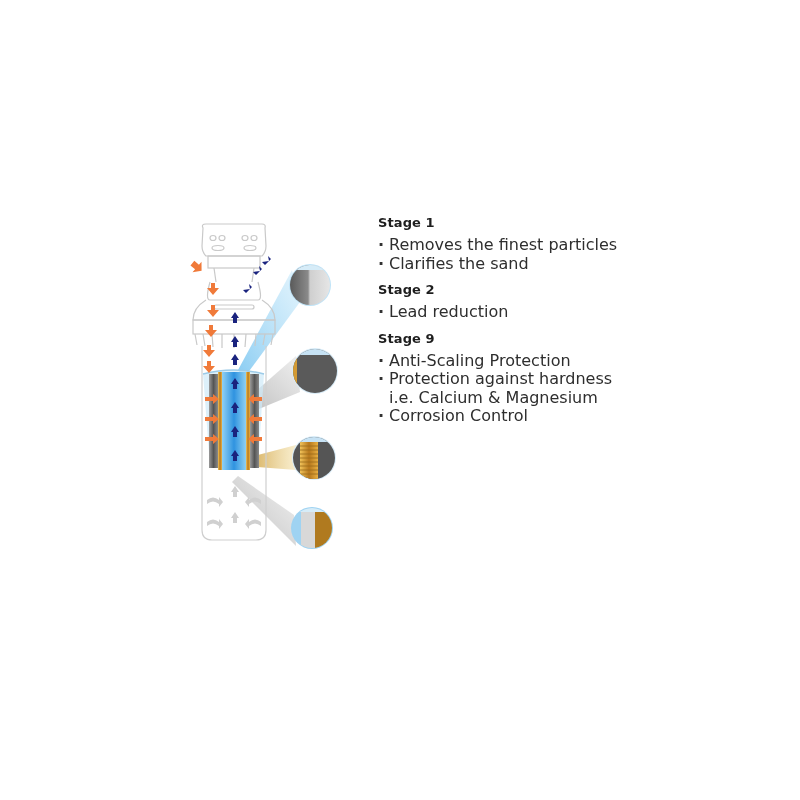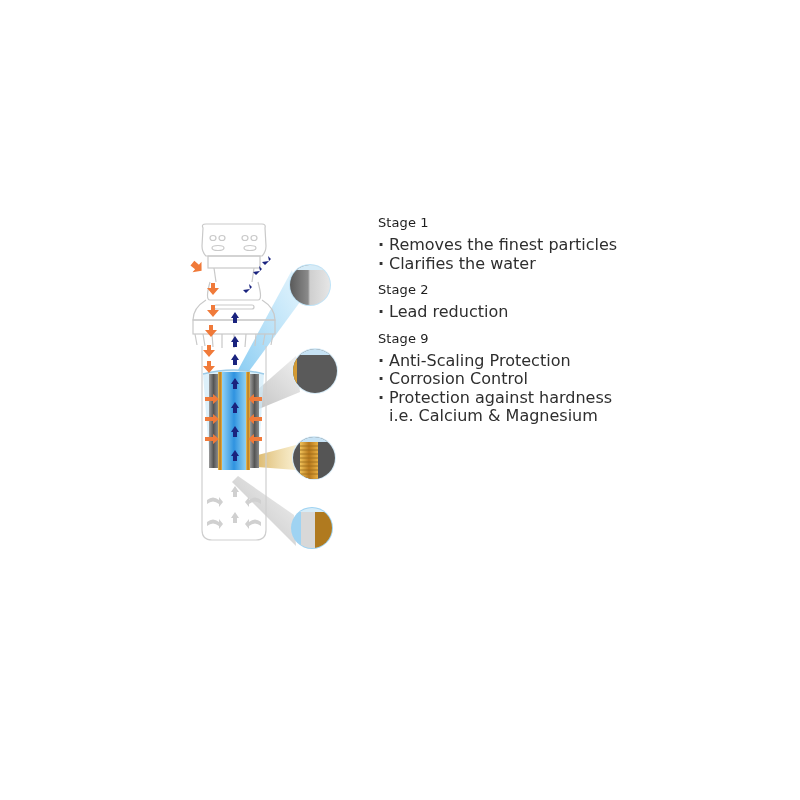--- a/index.html
+++ b/index.html
@@ -1,19 +1,19 @@
 <!DOCTYPE html>
 <html><head>
 <meta charset="utf-8">
 <style>
   html, body { margin: 0; padding: 0; background: #ffffff; }
   body { width: 800px; height: 800px; position: relative; overflow: hidden; font-family: "DejaVu Sans", sans-serif; }
   #diagram { position: absolute; left: 0; top: 0; width: 800px; height: 800px; }
   .stages { position: absolute; left: 378px; top: 214px; width: 300px; color: #2a2a2a; }
-  .stage-title { font-family: "DejaVu Sans", sans-serif; font-weight: normal; font-size: 13px; color: #1e1e1e; margin: 0 0 5px 0; line-height: 17px; letter-spacing: 0.1px; }
+  .stage-title { font-family: "DejaVu Sans", sans-serif; font-weight: bold; font-size: 13px; color: #1e1e1e; margin: 0 0 5px 0; line-height: 17px; letter-spacing: 0.1px; }
   .stage { margin-bottom: 8px; }
   ul.bullets { list-style: none; margin: 0; padding: 0; }
   ul.bullets li { position: relative; padding-left: 11px; font-size: 16px; line-height: 18.5px; color: #2e2e2e; }
   ul.bullets li::before { content: "·"; position: absolute; left: 0; top: 0; font-weight: bold; color: #333; }
 </style>
 </head>
 <body>
 
 <svg id="diagram" viewBox="0 0 800 800" xmlns="http://www.w3.org/2000/svg">
   <defs>
@@ -188,30 +188,30 @@
       <rect x="291" y="507" width="42" height="5" fill="#d6ecf8"></rect>
     </g>
   </g>
 </svg>
 
 <div class="stages">
   <div class="stage">
     <div class="stage-title">Stage 1</div>
     <ul class="bullets">
       <li>Removes the finest particles</li>
-      <li>Clarifies the water</li>
+      <li>Clarifies the sand</li>
     </ul>
   </div>
   <div class="stage">
     <div class="stage-title">Stage 2</div>
     <ul class="bullets">
       <li>Lead reduction</li>
     </ul>
   </div>
   <div class="stage">
     <div class="stage-title">Stage 9</div>
     <ul class="bullets">
       <li>Anti-Scaling Protection</li>
+      <li style="width:245px">Protection against hardness i.e. Calcium &amp; Magnesium</li>
       <li>Corrosion Control</li>
-      <li style="width:245px">Protection against hardness i.e. Calcium &amp; Magnesium</li>
     </ul>
   </div>
 </div>
 
 </body></html>

